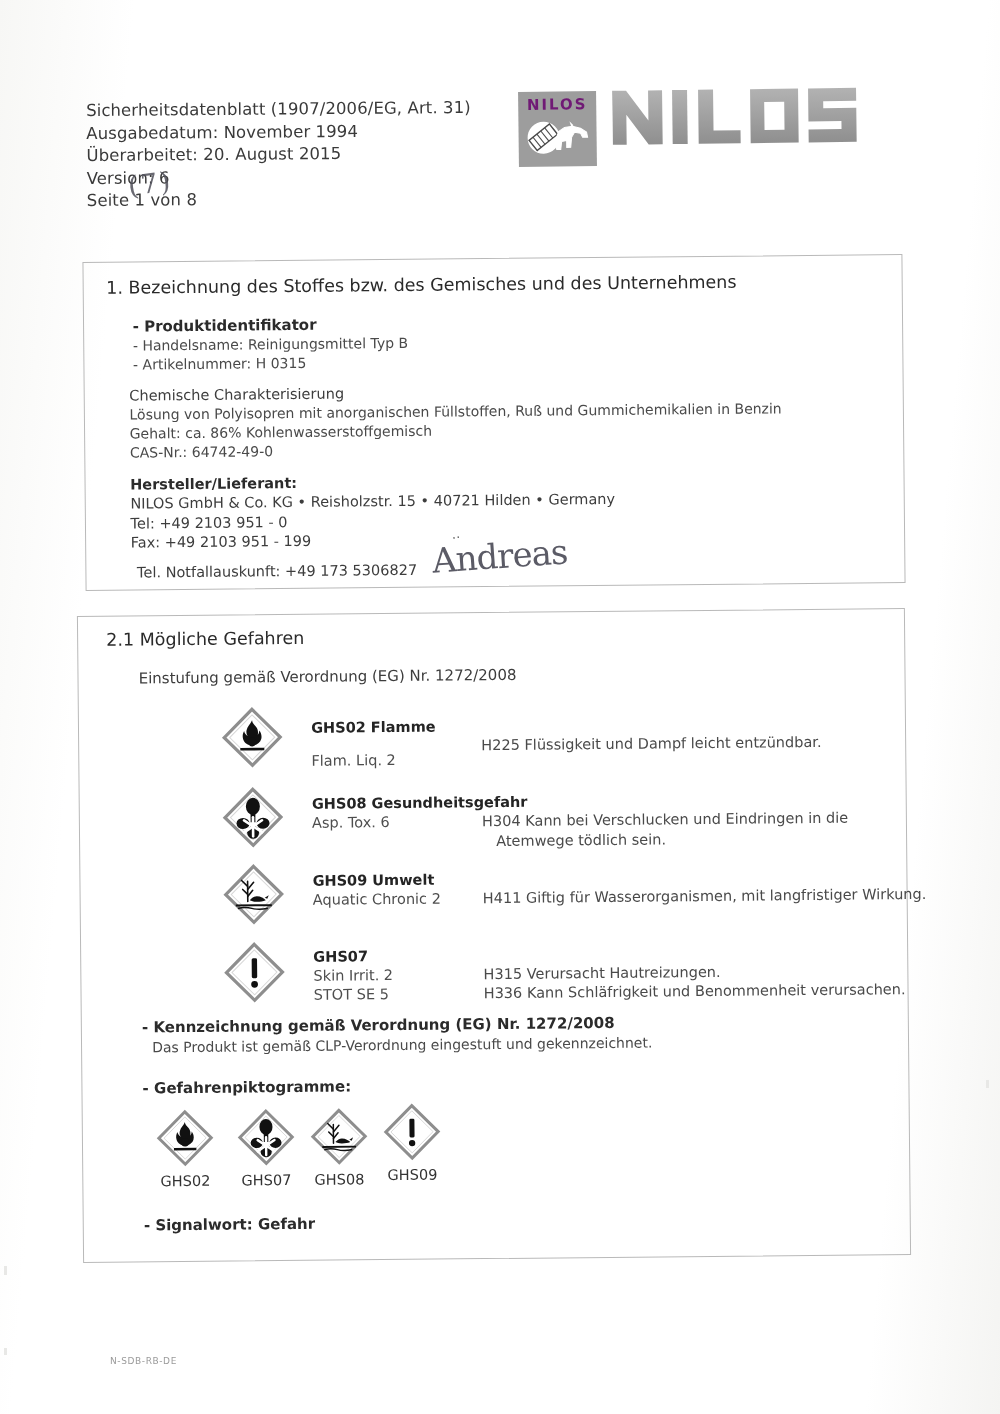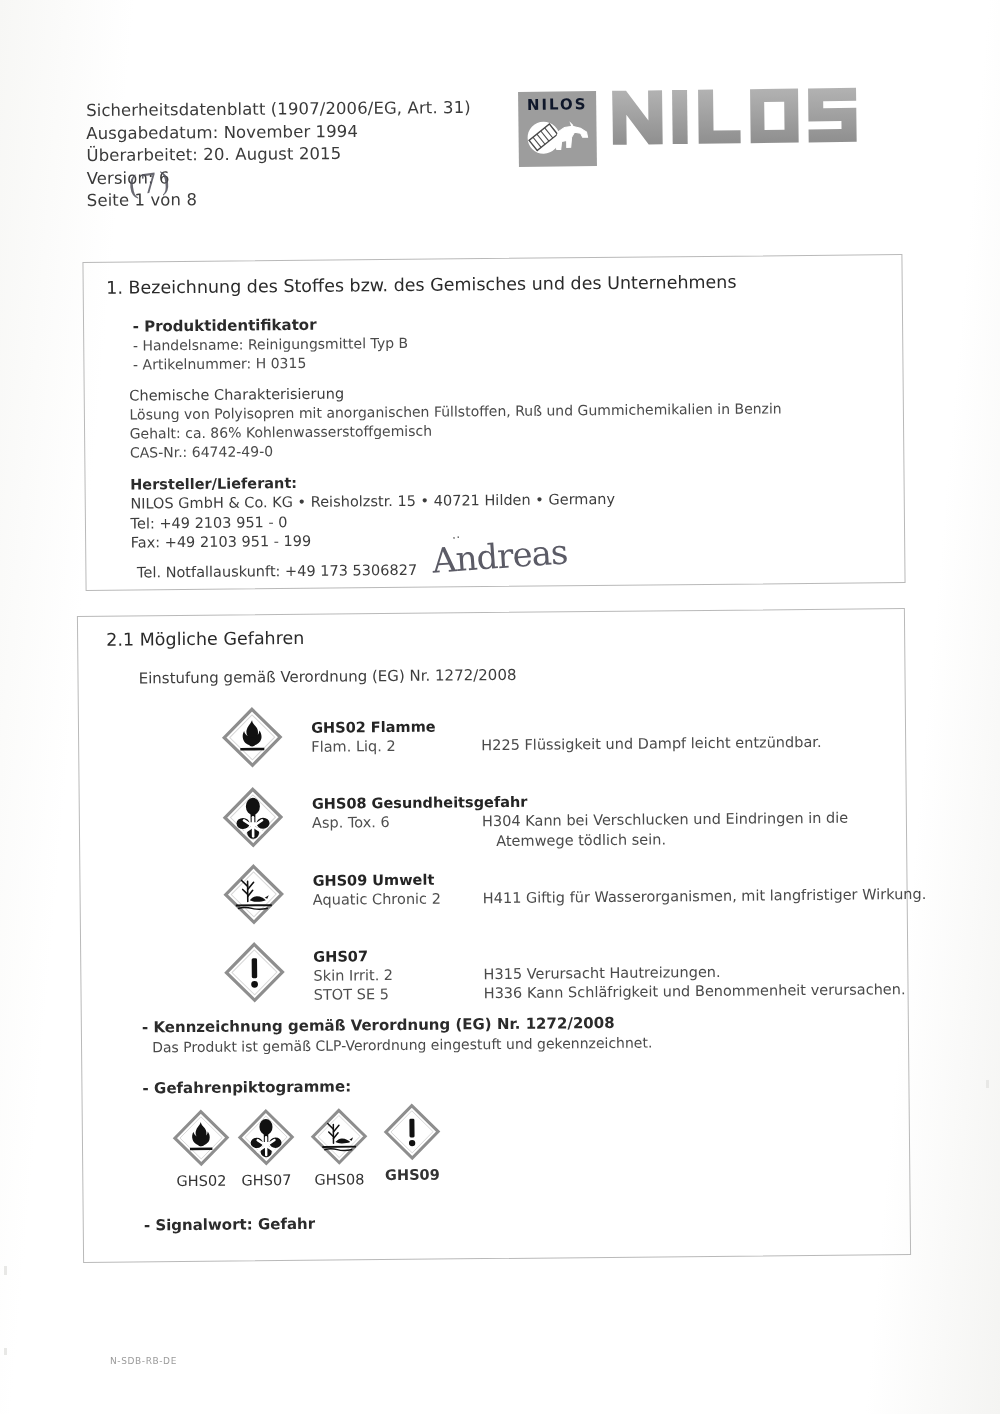--- a/index.html
+++ b/index.html
@@ -38,21 +38,21 @@
     position:absolute;left:518px;top:88px;width:390px;height:82px;
     transform:rotate(-0.7deg);transform-origin:left top;
     display:flex;align-items:flex-start;
   }
   .logo-box{
     width:78px;height:75px;background:#9d9d9d;position:relative;flex:0 0 auto;
     margin-top:4px;
   }
   .logo-box .lb-text{
     position:absolute;top:4px;left:0;width:100%;text-align:center;
-    font-size:15px;font-weight:bold;letter-spacing:2px;color:#0f172a;
+    font-size:15px;font-weight:bold;letter-spacing:2px;color:#701a75;
     font-family:"DejaVu Sans",sans-serif;
   }
   .logo-box .lb-art{position:absolute;left:6px;top:24px;width:66px;height:46px;}
   .logo-word{
     margin-left:16px;height:80px;flex:1 1 auto;
   }
   .logo-word svg{display:block;}
   
   .sec-box{
     position:absolute;
@@ -192,21 +192,21 @@
           <g fill="#111111">
             <path d="M31 14c-1.5 4-4.5 5.5-5.5 9.5-1 4 1 6 1 6s-3-1.5-3.5-5c-1.5 2.5-2 5.5-1 8.5
                      1.2 3.6 4.6 6 9 6s8-2.5 9-6.2c.9-3.3-.2-6.4-1.8-8.6-.2 2.6-1.6 4.3-1.6 4.3s1-3.6-1-7
                      c-1.7-2.9-4.4-4-4.6-7.5z"></path>
             <ellipse cx="31" cy="35.5" rx="4.2" ry="4.6"></ellipse>
           </g>
           <rect x="19" y="41.5" width="24" height="2.6" fill="#111111"></rect>
         </svg>
       </div>
       <div class="txt ghs-code" style="left:90px;top:14px;">GHS02 Flamme</div>
-      <div class="txt ghs-class" style="left:90px;top:33px;text-align:center;">Flam. Liq. 2</div>
+      <div class="txt ghs-class" style="left:90px;top:47px;text-align:center;">Flam. Liq. 2</div>
       <div class="txt ghs-h" style="left:260px;top:33px;">H225 Flüssigkeit und Dampf leicht entzündbar.</div>
     </div>
 
     <div class="ghs-row" style="left:140px;top:176px;">
       <div class="picto" style="left:0;top:0;">
         <svg width="62" height="62" viewBox="0 0 62 62">
           <polygon points="31,3 59,31 31,59 3,31" fill="#ffffff" stroke="#8e8e8e" stroke-width="3.2"></polygon>
           <polygon points="31,8.5 53.5,31 31,53.5 8.5,31" fill="none" stroke="#d8d8d8" stroke-width="1"></polygon>
           <g fill="#111111">
             <ellipse cx="31" cy="20" rx="7" ry="8.5"></ellipse>
@@ -267,21 +267,21 @@
       <div class="txt ghs-class" style="left:90px;top:46px;">STOT SE 5</div>
       <div class="txt ghs-h" style="left:260px;top:27px;">H315 Verursacht Hautreizungen.</div>
       <div class="txt ghs-h" style="left:260px;top:46px;">H336 Kann Schläfrigkeit und Benommenheit verursachen.</div>
     </div>
 
     <div class="txt lbl-b" style="left:58px;top:407px;font-size:15px;">- Kennzeichnung gemäß Verordnung (EG) Nr. 1272/2008</div>
     <div class="txt lbl-n" style="left:68px;top:428px;">Das Produkt ist gemäß CLP-Verordnung eingestuft und gekennzeichnet.</div>
 
     <div class="txt lbl-b" style="left:58px;top:468px;font-size:15px;">- Gefahrenpiktogramme:</div>
 
-    <div class="strip-item" style="left:80px;top:498px;width:72px;">
+    <div class="strip-item" style="left:64px;top:498px;width:72px;">
       <svg width="58" height="58" viewBox="0 0 62 62">
         <polygon points="31,3 59,31 31,59 3,31" fill="#ffffff" stroke="#8e8e8e" stroke-width="3.2"></polygon>
         <polygon points="31,8.5 53.5,31 31,53.5 8.5,31" fill="none" stroke="#d8d8d8" stroke-width="1"></polygon>
         <g fill="#111111">
           <path d="M31 14c-1.5 4-4.5 5.5-5.5 9.5-1 4 1 6 1 6s-3-1.5-3.5-5c-1.5 2.5-2 5.5-1 8.5
                    1.2 3.6 4.6 6 9 6s8-2.5 9-6.2c.9-3.3-.2-6.4-1.8-8.6-.2 2.6-1.6 4.3-1.6 4.3s1-3.6-1-7
                    c-1.7-2.9-4.4-4-4.6-7.5z"></path>
           <ellipse cx="31" cy="35.5" rx="4.2" ry="4.6"></ellipse>
         </g>
         <rect x="19" y="41.5" width="24" height="2.6" fill="#111111"></rect>
@@ -323,21 +323,21 @@
         <g fill="#111111">
           <path d="M34 33c4 0 7 2 9 4-3 1-5 1.5-9 1.5-3 0-5-.6-7-1.6 2-2.2 4.5-3.9 7-3.9z"></path>
           <path d="M42 34.5l4-2.5-1.5 3.5z"></path>
         </g>
         <path d="M13 42 L49 42" stroke="#111111" stroke-width="2" fill="none"></path>
         <path d="M15 45 Q22 43 29 45 T45 45" stroke="#111111" stroke-width="1.4" fill="none"></path>
       </svg>
       <div class="strip-lbl">GHS08</div>
     </div>
 
-    <div class="strip-item" style="left:291px;top:494px;width:72px;font-weight:bold;">
+    <div class="strip-item" style="left:291px;top:494px;width:72px;">
       <svg width="58" height="58" viewBox="0 0 62 62">
         <polygon points="31,3 59,31 31,59 3,31" fill="#ffffff" stroke="#8e8e8e" stroke-width="3.2"></polygon>
         <polygon points="31,8.5 53.5,31 31,53.5 8.5,31" fill="none" stroke="#d8d8d8" stroke-width="1"></polygon>
         <rect x="28.3" y="17" width="5.4" height="20" rx="1.5" fill="#111111"></rect>
         <circle cx="31" cy="43" r="3.4" fill="#111111"></circle>
       </svg>
       <div class="strip-lbl">GHS09</div>
     </div>
 
     <div class="txt lbl-b" style="left:58px;top:605px;font-size:15px;">- Signalwort: Gefahr</div>

